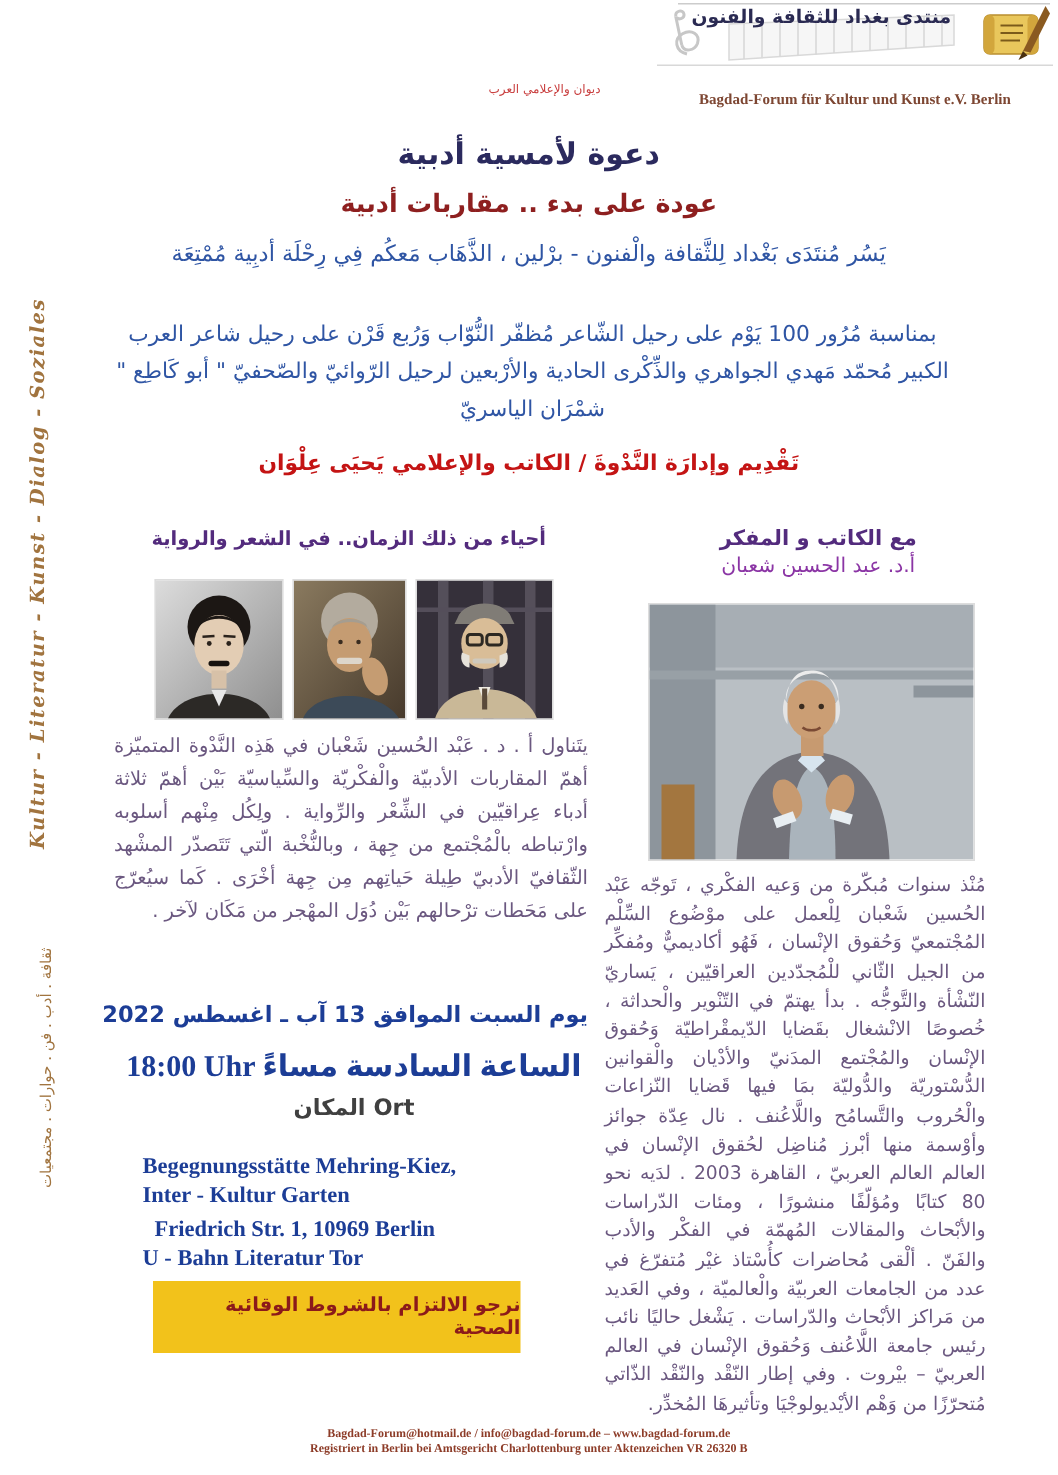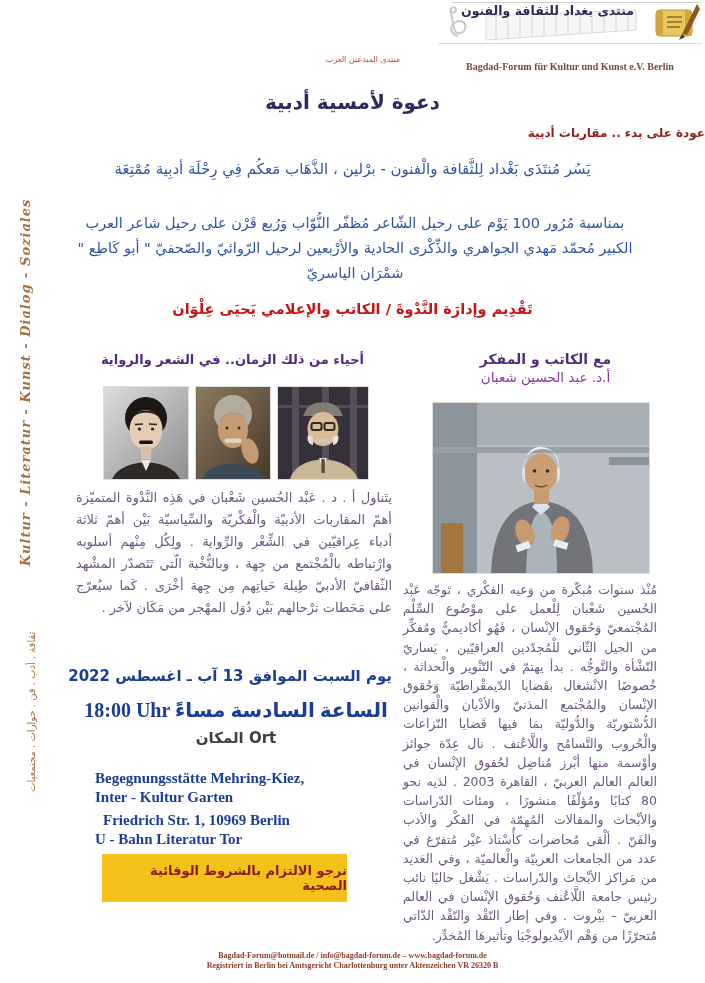--- a/index.html
+++ b/index.html
@@ -23,22 +23,22 @@
   .logo-scroll { position:absolute; right:0; top:0; width:50px; height:42px; }
   .logo-de { position:absolute; left:0; top:41px; width:100%; text-align:center;
              font-size:10px; font-weight:bold; color:#7d4632;
              font-family:"Liberation Serif", serif; border-top:1px solid #d8d8d8; padding-top:17px; }
 
   
   .tagline { position:absolute; top:55px; left:283px; width:160px; text-align:center;
              font-size:8px; color:#c94040; direction:rtl; }
   .title { position:absolute; top:90px; left:0; width:705px; text-align:center;
            font-size:20px; font-weight:bold; color:#2b2a5e; direction:rtl; }
-  .subtitle { position:absolute; top:126px; left:0; width:705px; 
-              font-size:12px; font-weight:bold; color:#8e1f1f; direction:rtl; }
+  .subtitle { position:absolute; top:126px; left:0; width:705px; text-align:center;
+              font-size:17px; font-weight:bold; color:#8e1f1f; direction:rtl; }
   .welcome { position:absolute; top:160px; left:0; width:705px; text-align:center;
              font-size:15px; color:#2f55a4; direction:rtl; white-space:nowrap; }
   .occasion { position:absolute; top:211px; left:75px; width:560px; text-align:center;
               font-size:14.5px; line-height:25px; color:#2f55a4; direction:rtl; }
   .moderation { position:absolute; top:301px; left:0; width:705px; text-align:center;
                 font-size:14.5px; font-weight:bold; color:#c41414; direction:rtl; white-space:nowrap; }
 
   
   .col-header-left { position:absolute; top:352px; left:95px; width:275px; text-align:center;
                      font-size:13px; font-weight:bold; color:#532b7d; direction:rtl; }
@@ -125,21 +125,21 @@
         <line x1="15" y1="15" x2="30" y2="15"></line>
           <line x1="15" y1="20" x2="30" y2="20"></line>
         <line x1="15" y1="25" x2="28" y2="25"></line>
       </g>
       <path d="M45 2 L30 32 L35 33 L48 7 Z" fill="#8a5a20"></path>
       <path d="M30 32 L27 38 L33 35 Z" fill="#4a3010"></path>
     </svg>
     <div class="logo-de">Bagdad-Forum für Kultur und Kunst e.V. Berlin</div>
   </div>
 
-  <div class="tagline">منتدى المبدعين العرب</div>
+  <div class="tagline">ديوان والإعلامي العرب</div>
   <div class="title">دعوة لأمسية أدبية</div>
   <div class="subtitle">عودة على بدء .. مقاربات أدبية</div>
   <div class="welcome">يَسُر مُنتَدَى بَغْداد لِلثَّقافة والْفنون - برْلين ، الذَّهَاب مَعكُم فِي رِحْلَة أدبِية مُمْتِعَة</div>
   <div class="occasion">بمناسبة مُرُور 100 يَوْم على رحيل الشّاعر مُظفّر النُّوّاب وَرُبع قَرْن على رحيل شاعر العرب الكبير مُحمّد مَهدي الجواهري والذِّكْرى الحادية والأرْبعين لرحيل الرّوائيّ والصّحفيّ " أبو كَاطِع " شمْرَان الياسريّ</div>
   <div class="moderation">تَقْدِيم وإدارَة النَّدْوةَ / الكاتب والإعلامي يَحيَى عِلْوَان</div>
 
   <div class="col-header-left">أحياء من ذلك الزمان.. في الشعر والرواية</div>
   <div class="col-header-right">مع الكاتب و المفكر</div>
   <div class="speaker">أ.د. عبد الحسين شعبان</div>
 

